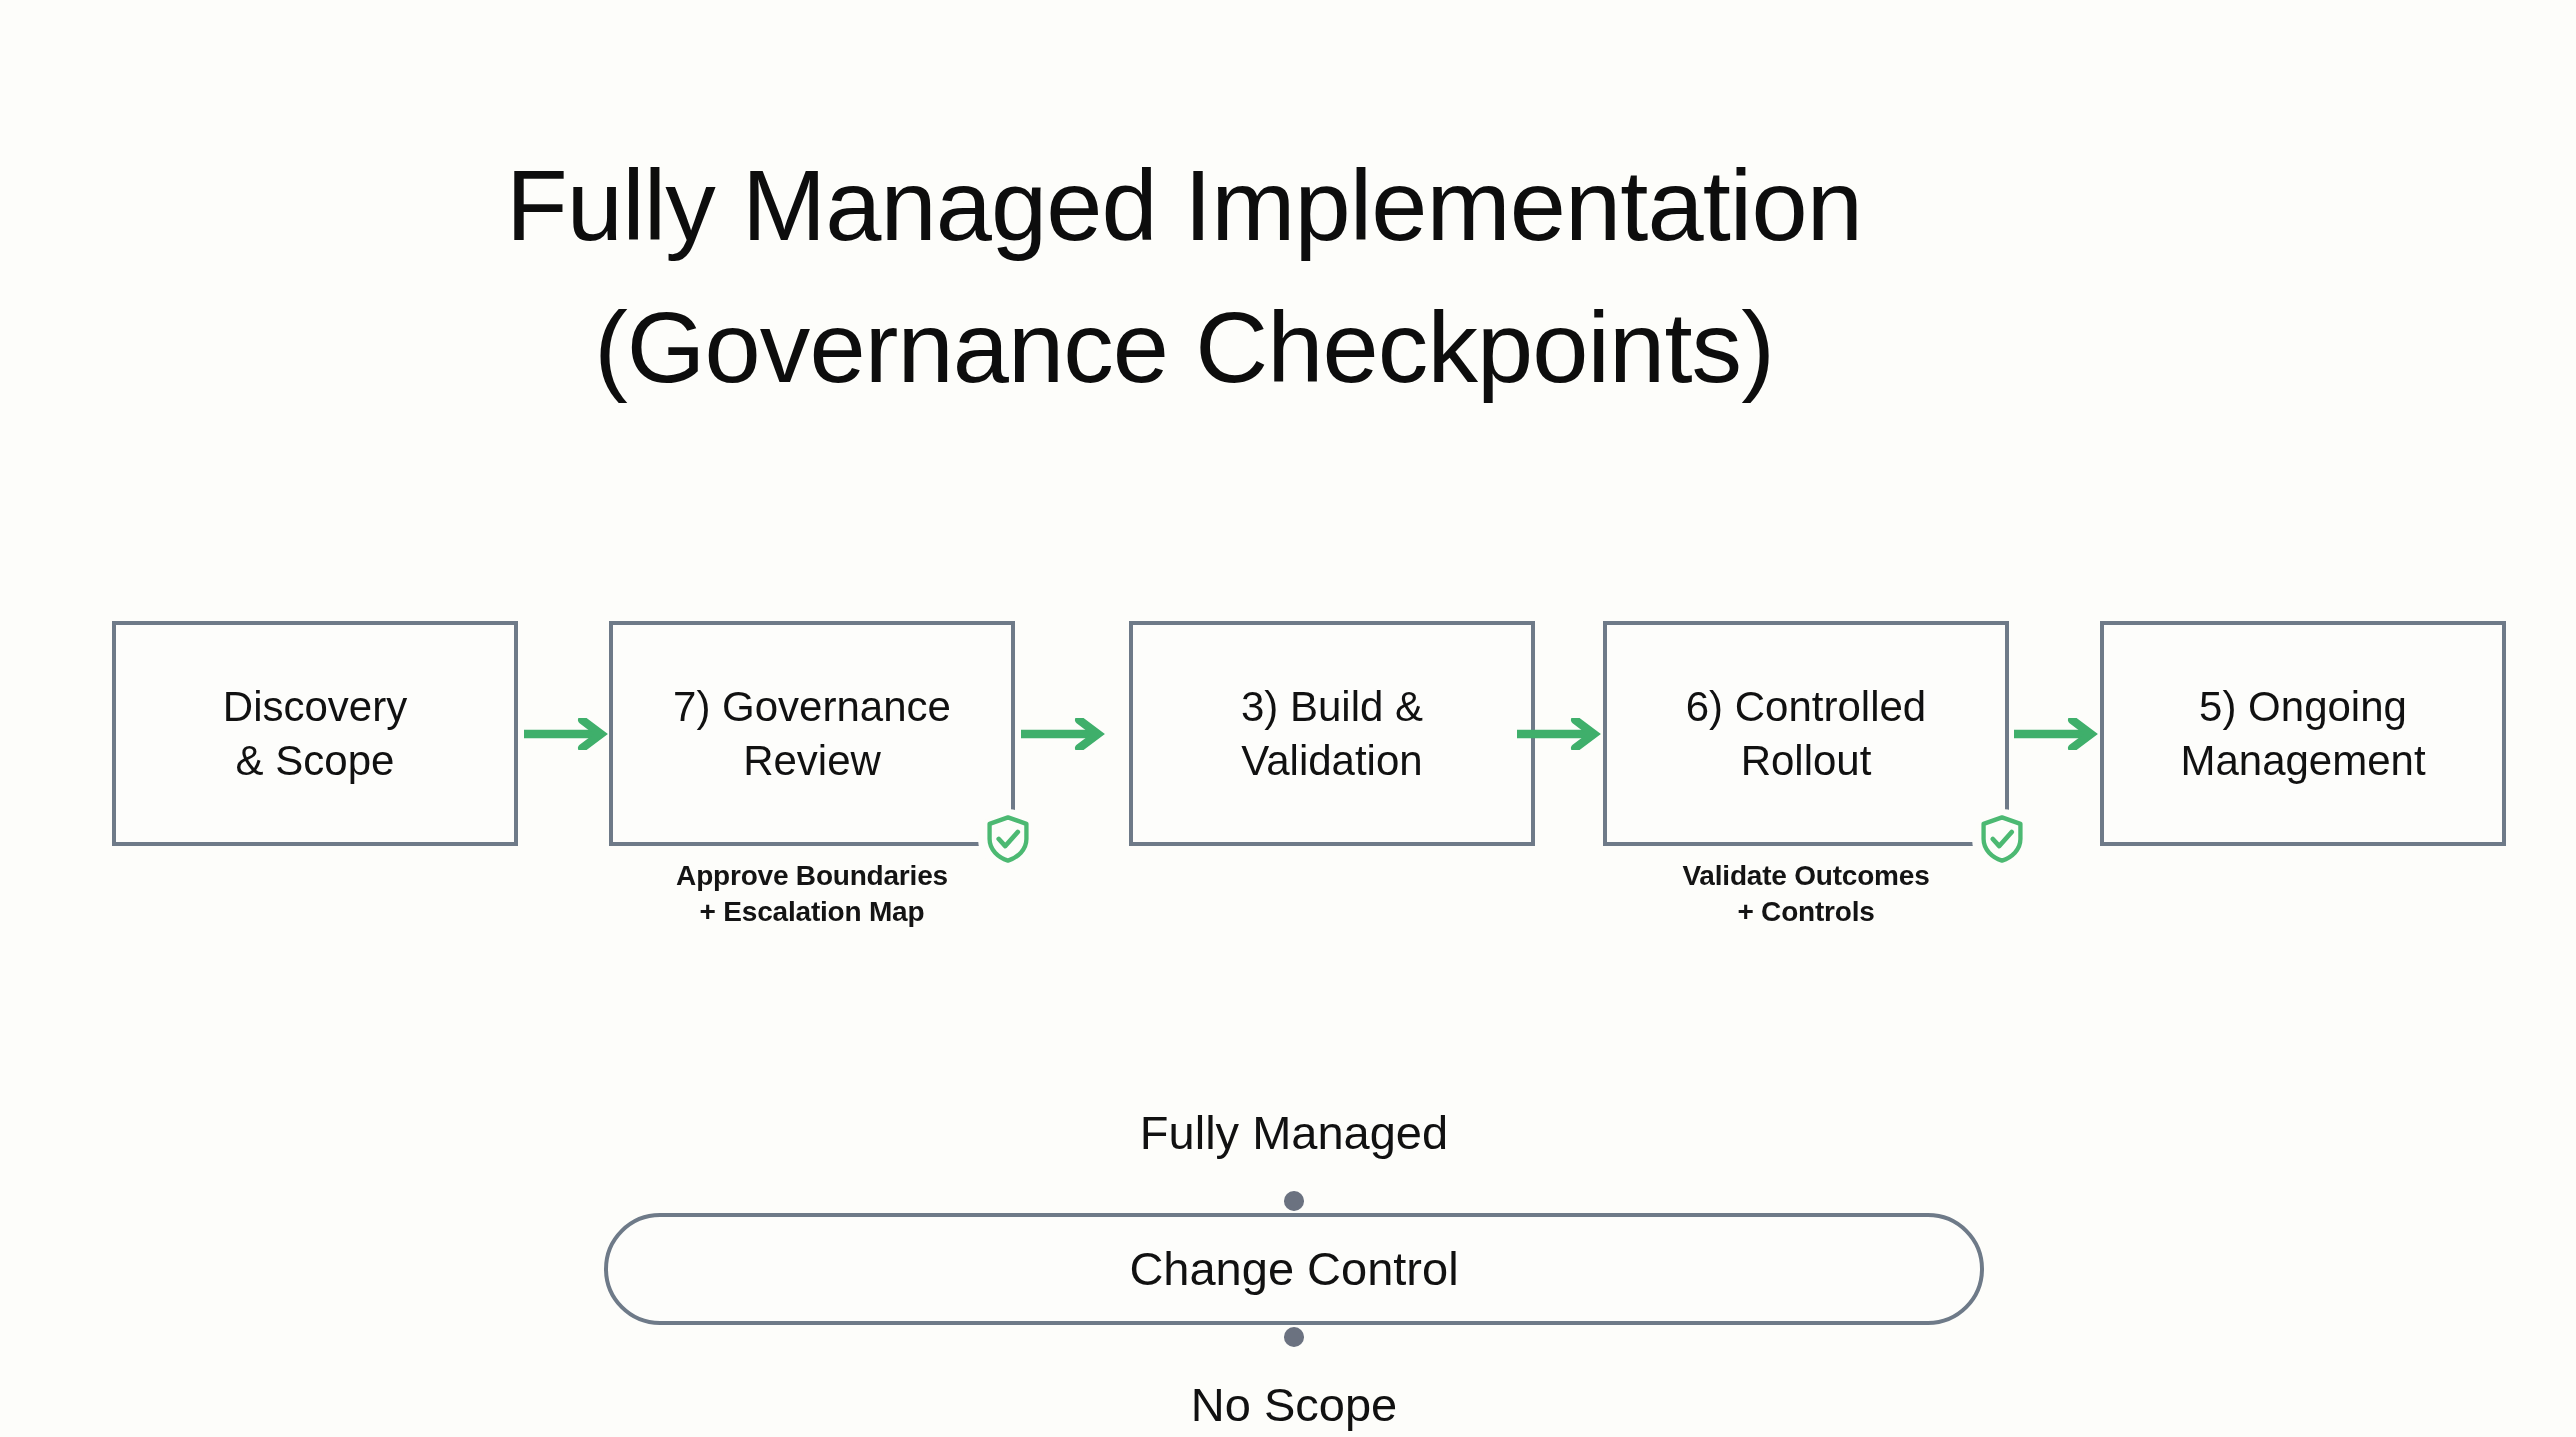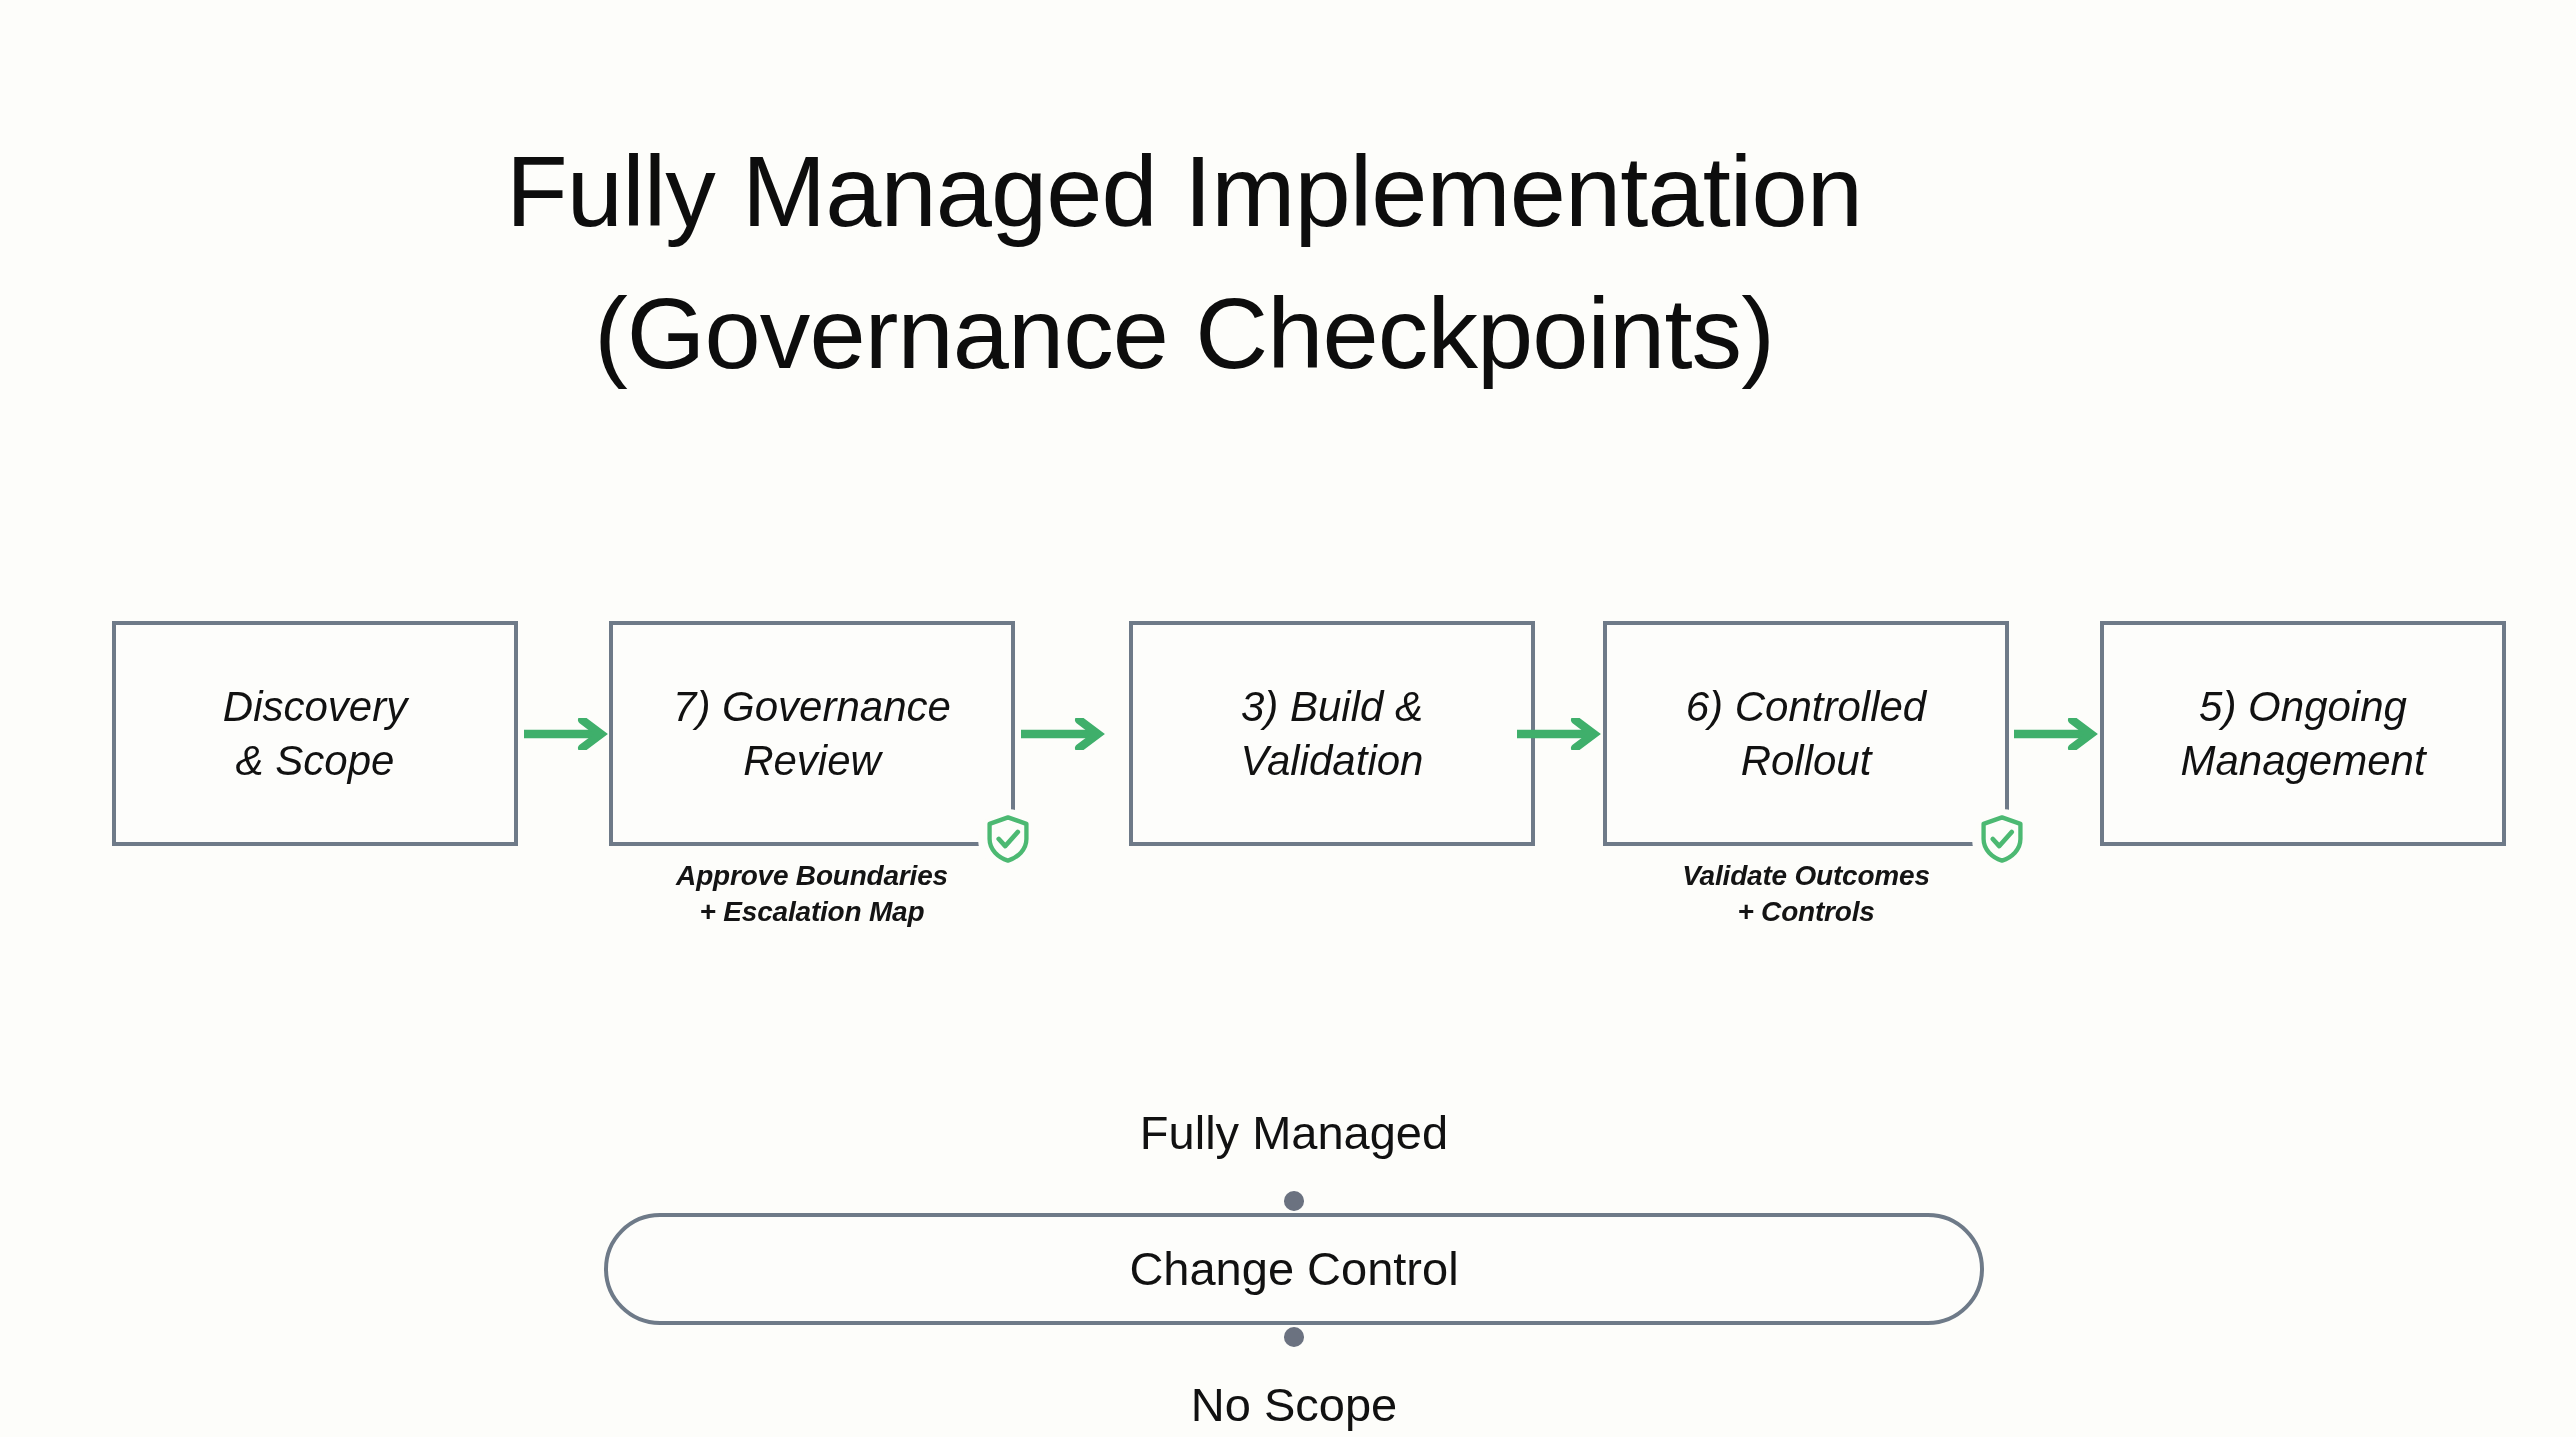--- a/index.html
+++ b/index.html
@@ -13,41 +13,40 @@
     font-family: "Liberation Sans", sans-serif;
     color: #111111;
     overflow: hidden;
     position: relative;
   }
 
   
   #title-block {
     position: absolute;
     left: 0;
-    top: 120px;
+    top: 134px;
     width: 2368px;
     text-align: center;
   }
   .title-line {
     font-size: 101px;
     line-height: 142px;
     font-weight: 400;
     letter-spacing: -0.9px;
     color: #0d0d0d;
     white-space: nowrap;
   }
 
   
   #flow-row {
     position: absolute;
     left: 0;
     top: 621px;
     width: 2576px;
     height: 393px;
-    font-style: italic;
   }
   .stage {
     position: absolute;
     top: 0;
     width: 406px;
   }
   .stage-box {
     position: relative;
     width: 406px;
     height: 225px;

